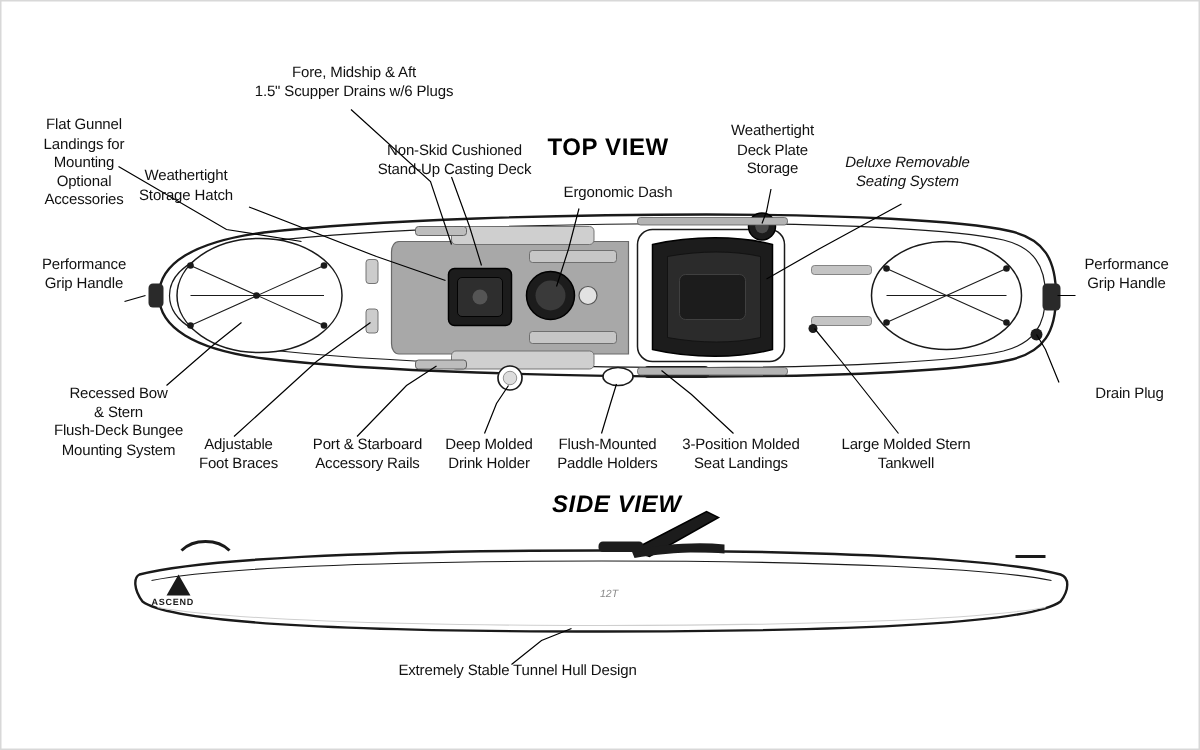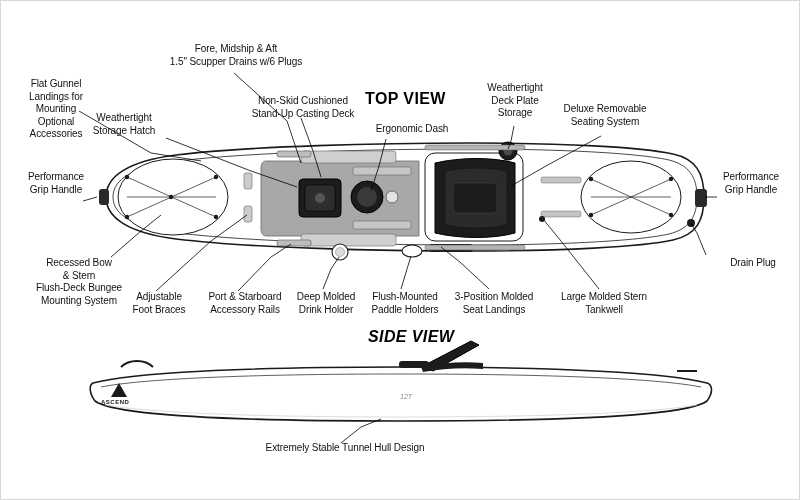--- a/index.html
+++ b/index.html
@@ -200,21 +200,21 @@
 Optional
 Accessories</div>
   <div class="label center" style="left:68px; top:111px; width:110px;">Weathertight
 Storage Hatch</div>
   <div class="label center" style="left:222px; top:94px; width:160px;">Non-Skid Cushioned
 Stand-Up Casting Deck</div>
   <div class="label left" style="left:341px; top:122px; width:120px;">Ergonomic Dash</div>
   <div class="label center" style="left:464px; top:81px; width:100px;">Weathertight
 Deck Plate
 Storage</div>
-  <div class="label center" style="left:548px; top:102px; width:112px;">Deluxe  Removable
+  <div class="label center" style="left:548px; top:102px; width:112px;font-style:italic;">Deluxe  Removable
 Seating System</div>
   <div class="label center" style="left:16px; top:170px; width:78px;">Performance
 Grip Handle</div>
   <div class="label center" style="left:710px; top:170px; width:80px;">Performance
 Grip Handle</div>
   <div class="label center" style="left:26px; top:256px; width:104px;">Recessed Bow
 &amp; Stern
 Flush-Deck Bungee
 Mounting System</div>
   <div class="label center" style="left:716px; top:256px; width:72px;">Drain Plug</div>

